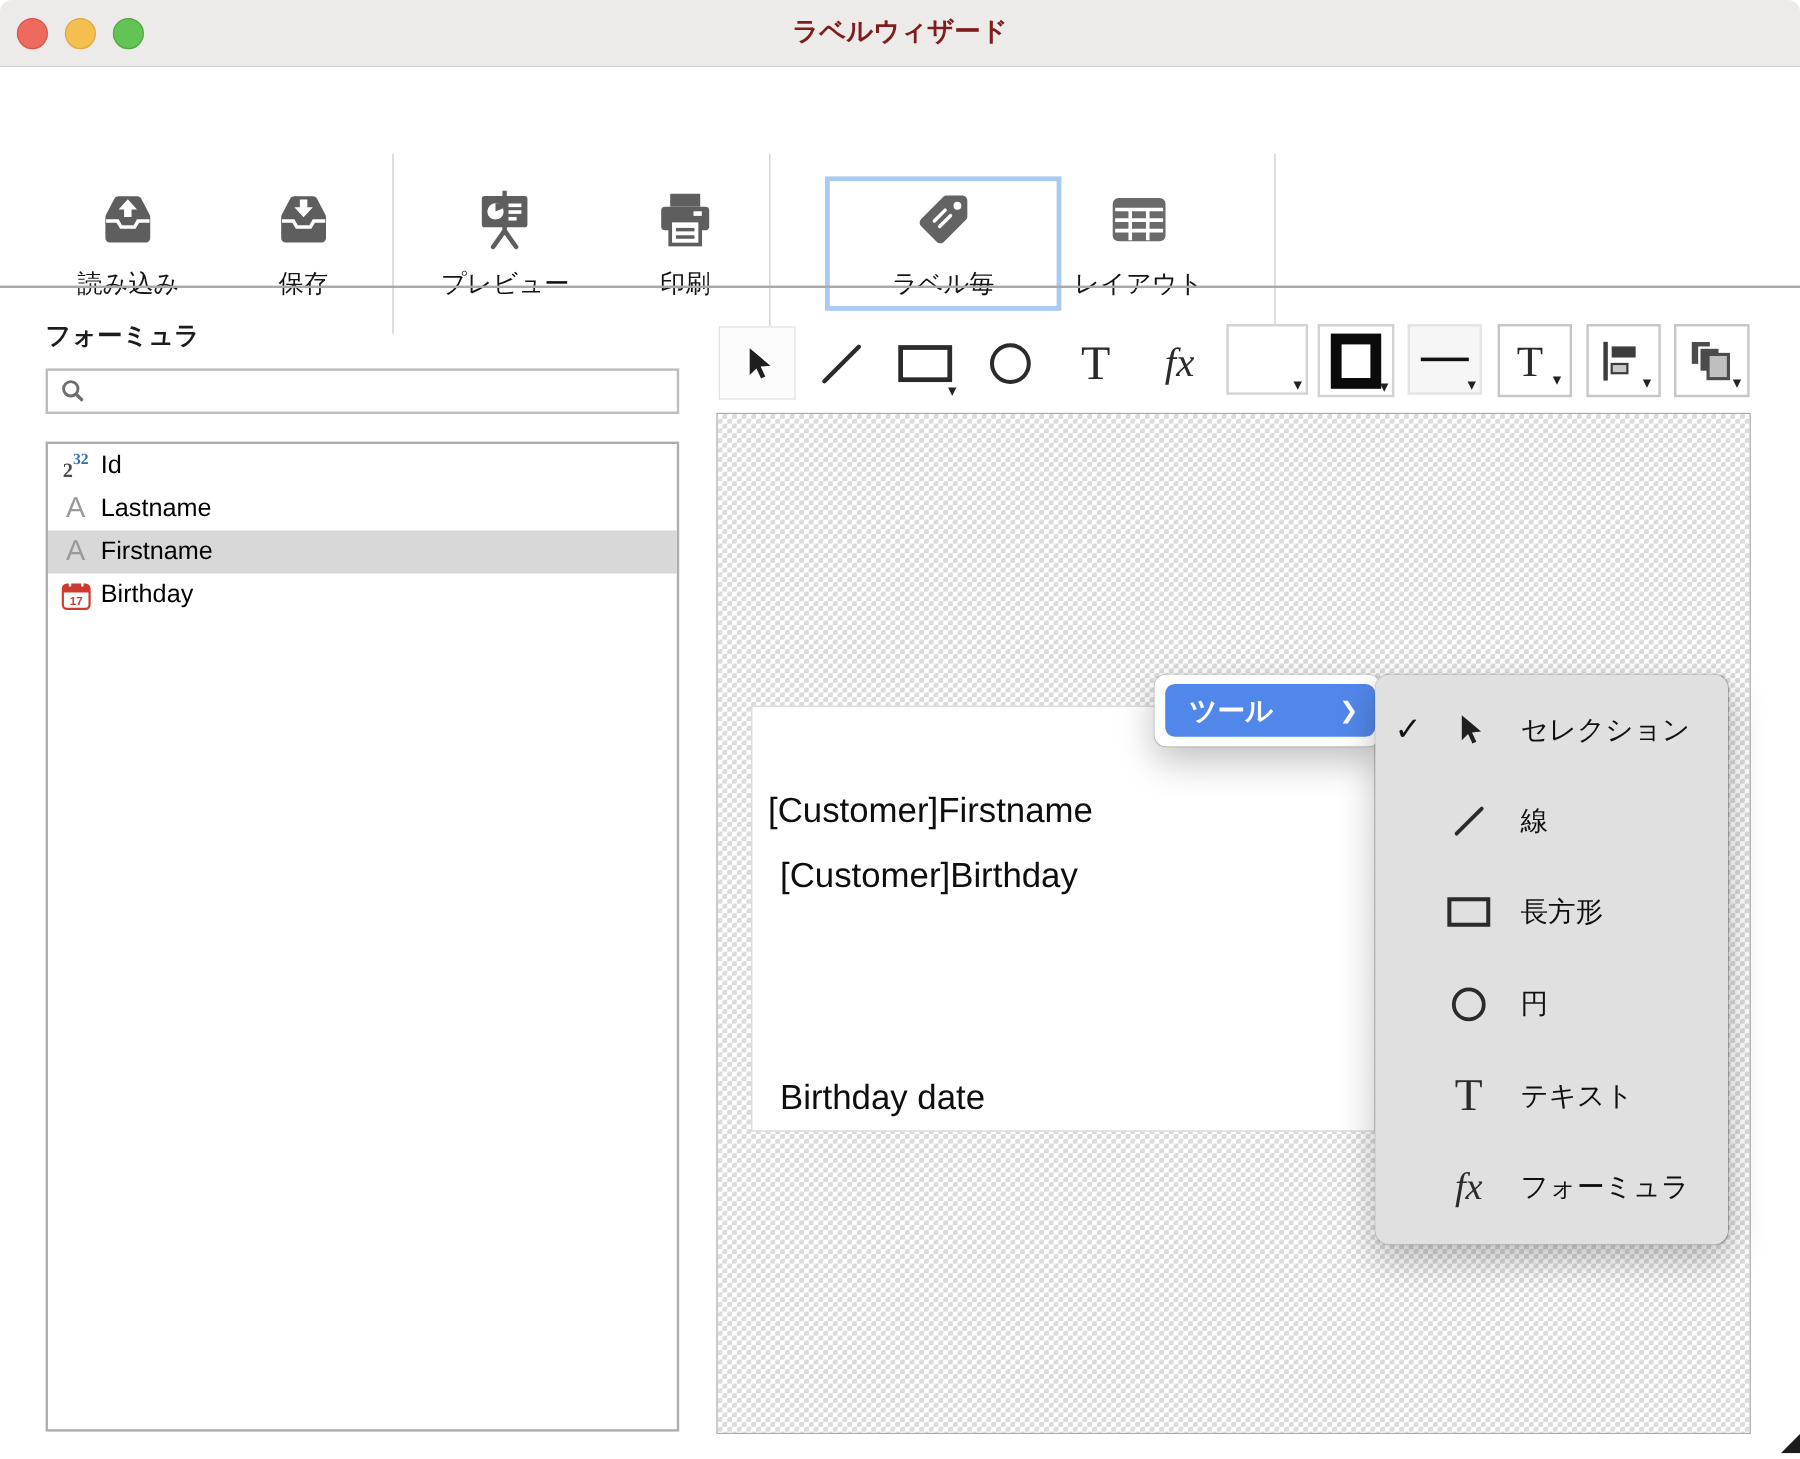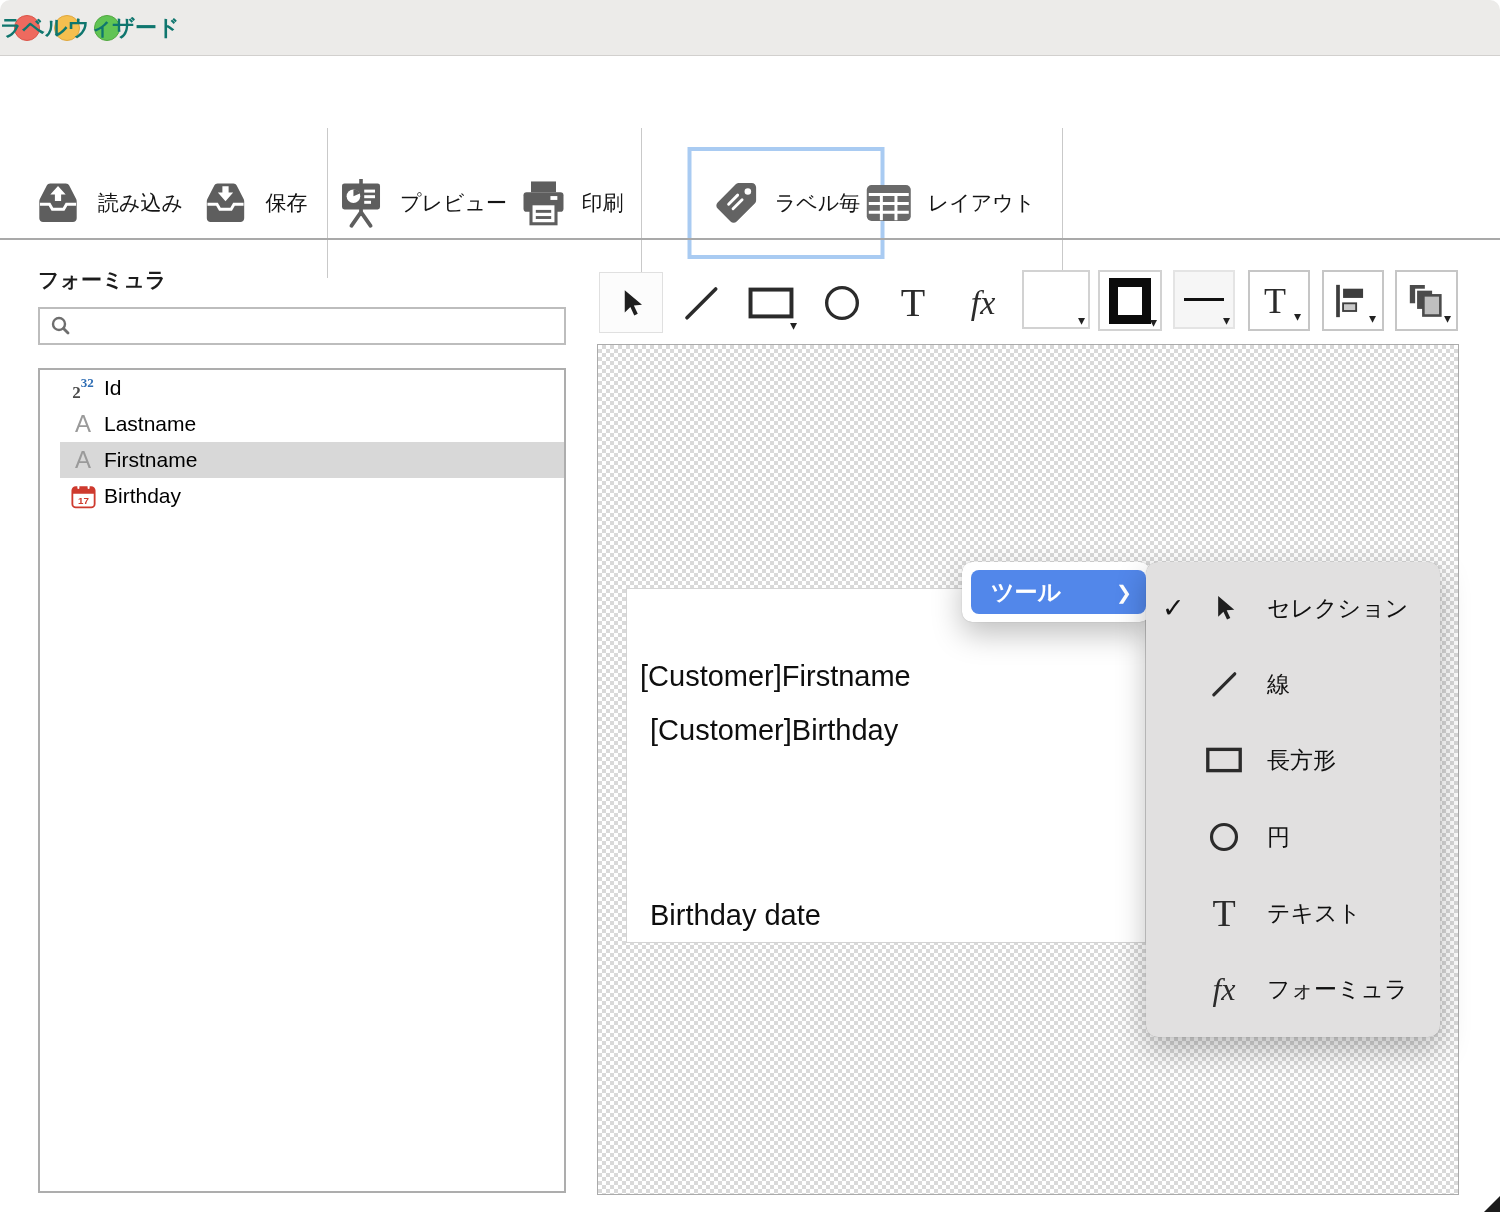--- a/index.html
+++ b/index.html
@@ -1,42 +1,42 @@
 <!DOCTYPE html>
 <html><head>
 <meta charset="utf-8">
 <style>
   html,body{margin:0;padding:0;background:#fff;}
   body{width:1500px;height:1216px;position:relative;font-family:"Liberation Sans","DejaVu Sans",sans-serif;-webkit-font-smoothing:antialiased;}
   .window{position:absolute;left:0;top:0;width:1500px;height:1216px;background:#fff;border-radius:10px 10px 0 0;overflow:hidden;}
 
   
   .titlebar{position:absolute;left:0;top:0;width:100%;height:55px;background:#ECEBE9;border-bottom:1px solid #D2D0CE;}
-  .title{position:absolute;left:0;top:0;width:100%;height:55px;line-height:55px;text-align:left;font-size:22px;font-weight:bold;color:#0f766e;}
+  .title{position:absolute;left:0;top:0;width:100%;height:55px;line-height:55px;text-align:center;font-size:22px;font-weight:bold;color:#7f1d1d;font-family:Liberation Mono, monospace;}
   .tl{position:absolute;top:15px;width:26px;height:26px;border-radius:50%;box-sizing:border-box;}
   .tl.red{left:14px;background:#EE6A5F;border:1px solid #DB5448;}
   .tl.yellow{left:54px;background:#F5BF4F;border:1px solid #DFA73D;}
   .tl.green{left:94px;background:#61C454;border:1px solid #51A73F;}
 
   
   .app-toolbar{position:absolute;left:0;top:56px;width:100%;height:182px;background:#fff;}
   .hdivider{position:absolute;left:0;top:238px;width:100%;height:2px;background:#A9A9A9;}
   .vsep{position:absolute;top:72px;height:150px;width:1px;background:#C9C9C9;}
-  .app-btn{position:absolute;top:91px;height:112px;display:flex;flex-direction:row;align-items:center;justify-content:center;gap:13px;transform:translateX(-50%);box-sizing:border-box;}
+  .app-btn{position:absolute;top:91px;height:112px;display:flex;flex-direction:column;align-items:center;justify-content:center;gap:13px;transform:translateX(-50%);box-sizing:border-box;}
   .app-btn .lbl{font-size:21px;color:#141414;white-space:nowrap;}
   .app-btn.selected{border:4px solid #A9CBF2;background:#fff;width:197px;}
   .app-icon{display:flex;align-items:center;justify-content:center;height:52px;}
 
   
   .panel-title{position:absolute;left:38px;top:266px;font-size:21px;font-weight:bold;color:#1c1c1c;}
   .search-box{position:absolute;left:38px;top:307px;width:528px;height:38px;background:#fff;border:2px solid #BDBDBD;box-sizing:border-box;}
   .search-icon{position:absolute;left:9px;top:5px;}
   .search-input{position:absolute;left:40px;top:2px;width:480px;height:30px;border:none;outline:none;font-size:18px;background:transparent;}
   .field-list{position:absolute;left:38px;top:368px;width:528px;height:825px;background:#fff;border:2px solid #ADADAD;box-sizing:border-box;}
-  .field-row{position:relative;height:36px;display:flex;align-items:center;font-size:21px;color:#000;margin-left:20px;}
+  .field-row{position:relative;height:36px;display:flex;align-items:center;font-size:21px;color:#000;}
   .field-row.selected{background:#D8D8D8;}
   .f-ic{width:34px;margin-left:6px;display:flex;align-items:center;justify-content:center;flex:none;}
   .f-name{margin-left:4px;}
   .num-ic{font-family:"Liberation Serif","DejaVu Serif",serif;font-weight:bold;color:#4a4a4a;font-size:17px;line-height:1;position:relative;top:2px;}
   .num-ic sup{color:#2E6DB4;font-size:13px;position:relative;top:-4px;left:0px;}
   .letter-ic{color:#9A9A9A;font-size:24px;font-weight:500;line-height:1;}
 
   
   .tool{position:absolute;top:272px;height:61px;display:flex;align-items:center;justify-content:center;box-sizing:border-box;}
   .tool.sel{border:1px solid #E0E0E0;background:#FCFCFC;}

